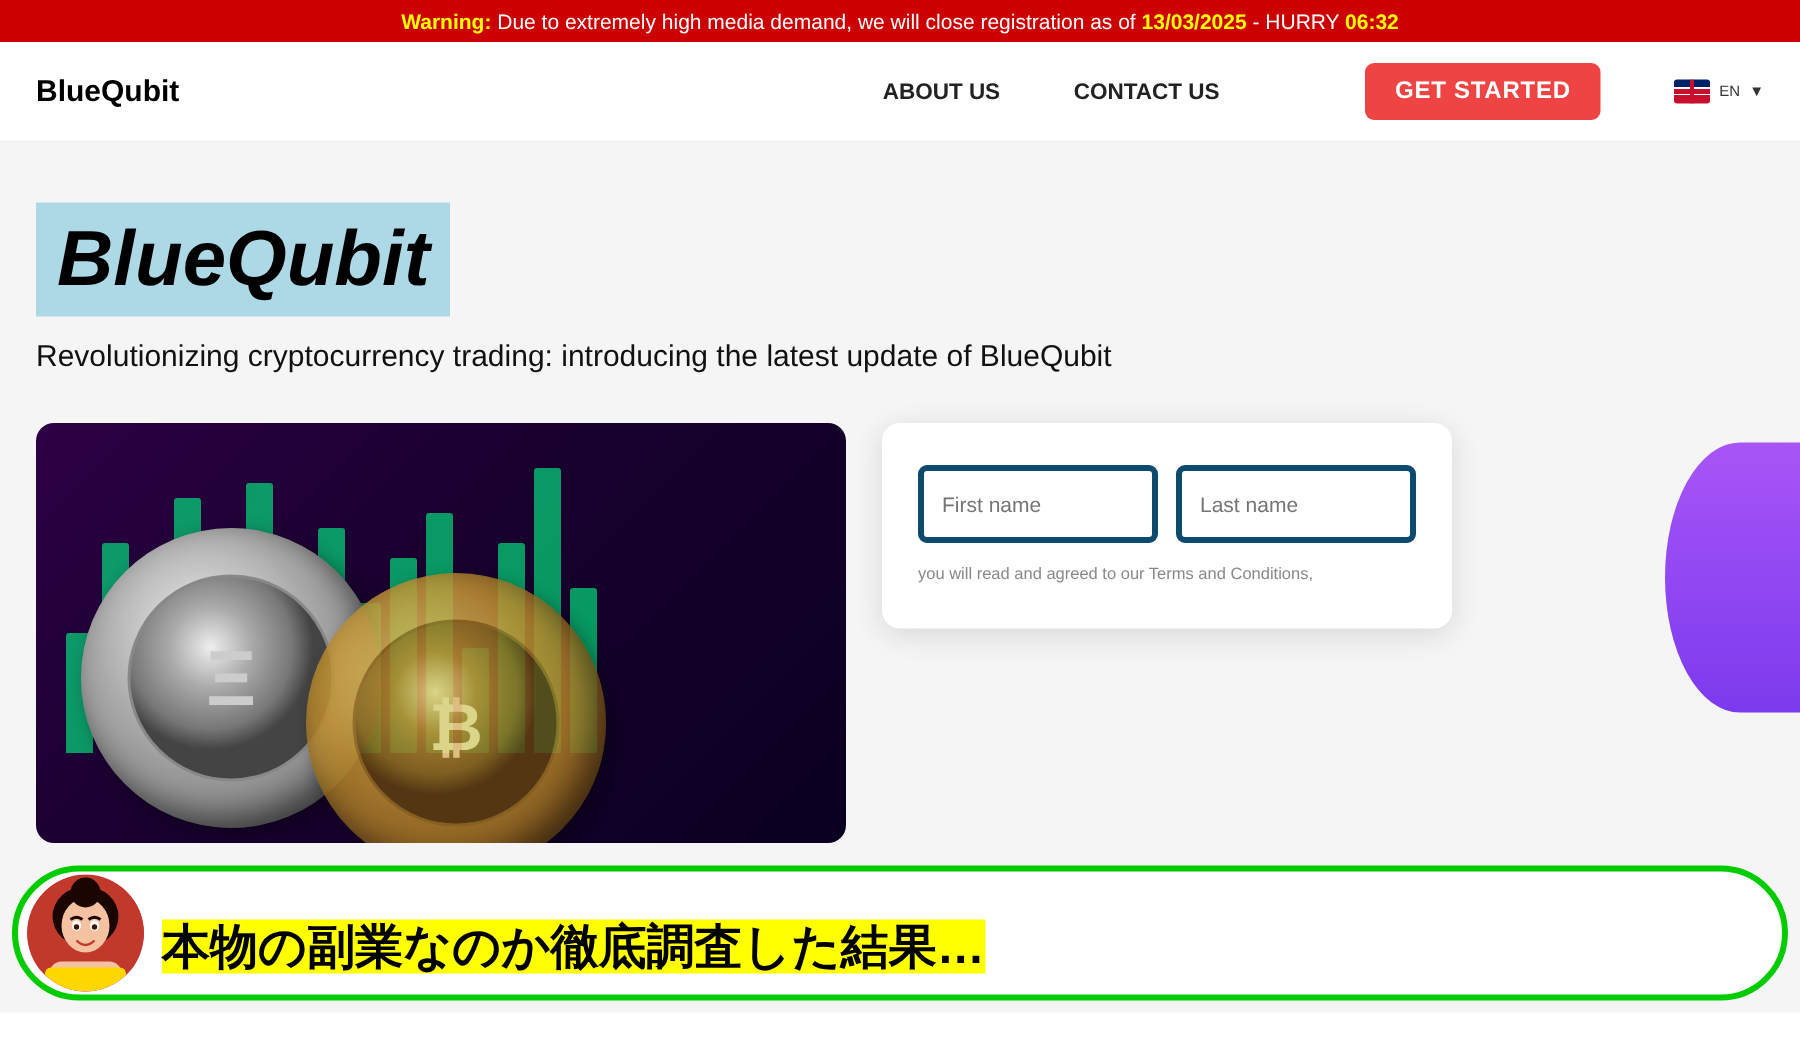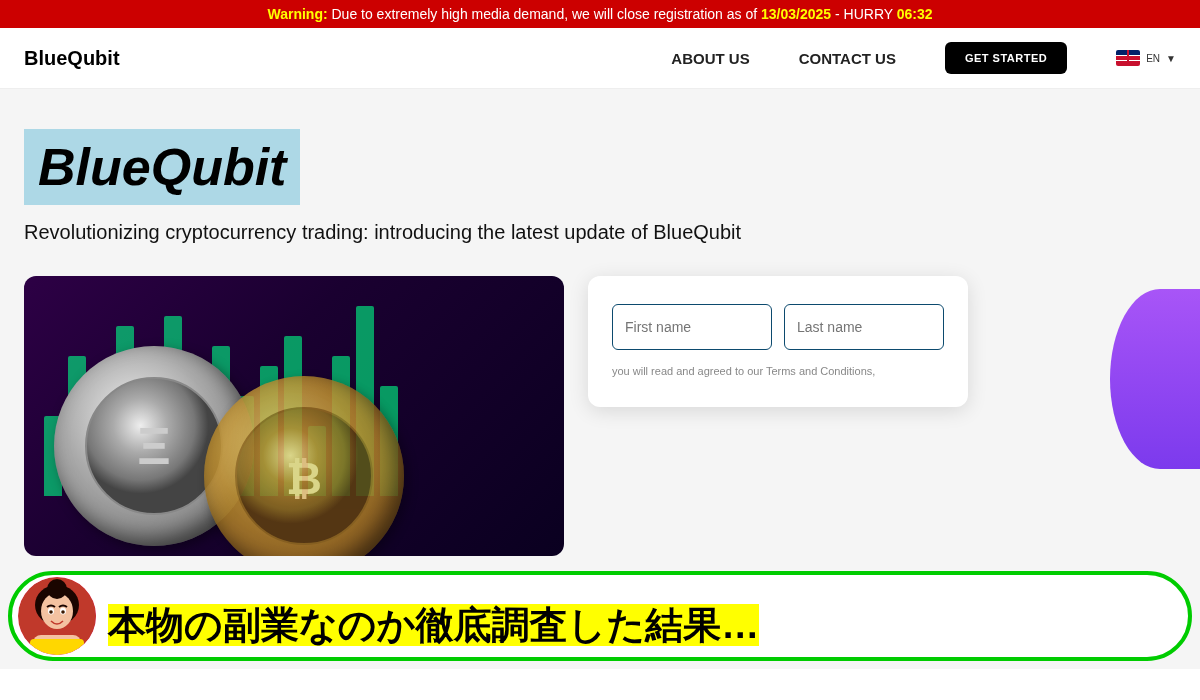--- a/index.html
+++ b/index.html
@@ -36,29 +36,30 @@
       gap: 49px;
     }
     .nav-link {
       font-size: 15px;
       font-weight: 600;
       color: #222;
       text-decoration: none;
       cursor: pointer;
     }
     .get-started-btn {
-      background: #000000;
+      background: #ef4444;
       color: #fff;
       border: none;
       border-radius: 6px;
       padding: 10px 20px;
-      font-size: 11px;
+      font-size: 16px;
       font-weight: 700;
       cursor: pointer;
       letter-spacing: 0.5px;
+      margin-left: 48px;
     }
     .lang-selector {
       display: flex;
       align-items: center;
       gap: 6px;
       font-size: 10px;
       color: #333;
       cursor: pointer;
     }
     .flag-icon {
@@ -196,21 +197,21 @@
       flex-shrink: 0;
       position: relative;
       z-index: 2;
     }
     .form-row {
       display: flex;
       gap: 12px;
       margin-bottom: 14px;
     }
     .form-input {
-      border: 1px solid #0c4a6e;
+      border: 4px solid #0c4a6e;
       border-radius: 6px;
       padding: 14px 12px;
       font-size: 14px;
       color: #999;
       width: 100%;
       outline: none;
     }
     .form-terms {
       font-size: 11px;
       color: #888;
@@ -241,21 +242,21 @@
       background: linear-gradient(135deg, #f9a8d4 0%, #f43f5e 40%, #be185d 100%);
       flex-shrink: 0;
       overflow: hidden;
       display: flex;
       align-items: flex-end;
       justify-content: center;
       position: relative;
     }
     .banner-text {
       flex: 1;
-      font-size: 38px;
+      font-size: 32px;
       font-weight: 900;
       color: #000;
       padding-left: 12px;
       font-family: 'Arial Black', Arial, sans-serif;
       line-height: 1.1;
       margin-top: 20px;
     }
     .banner-text span {
       background: #ffff00;
       color: #000;

